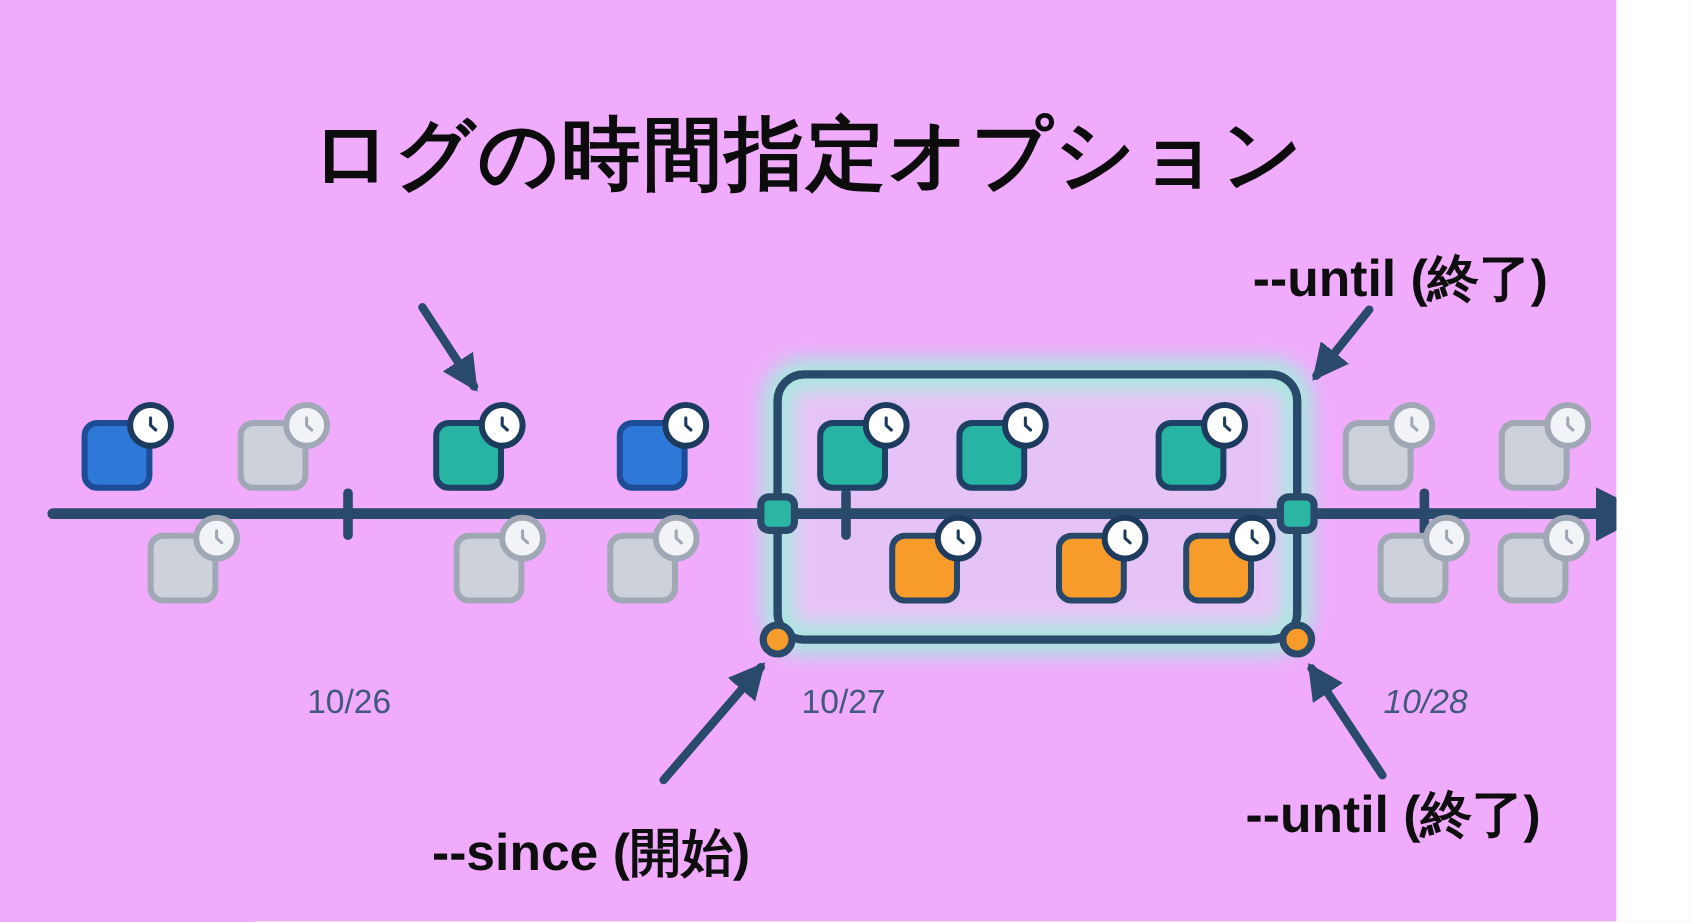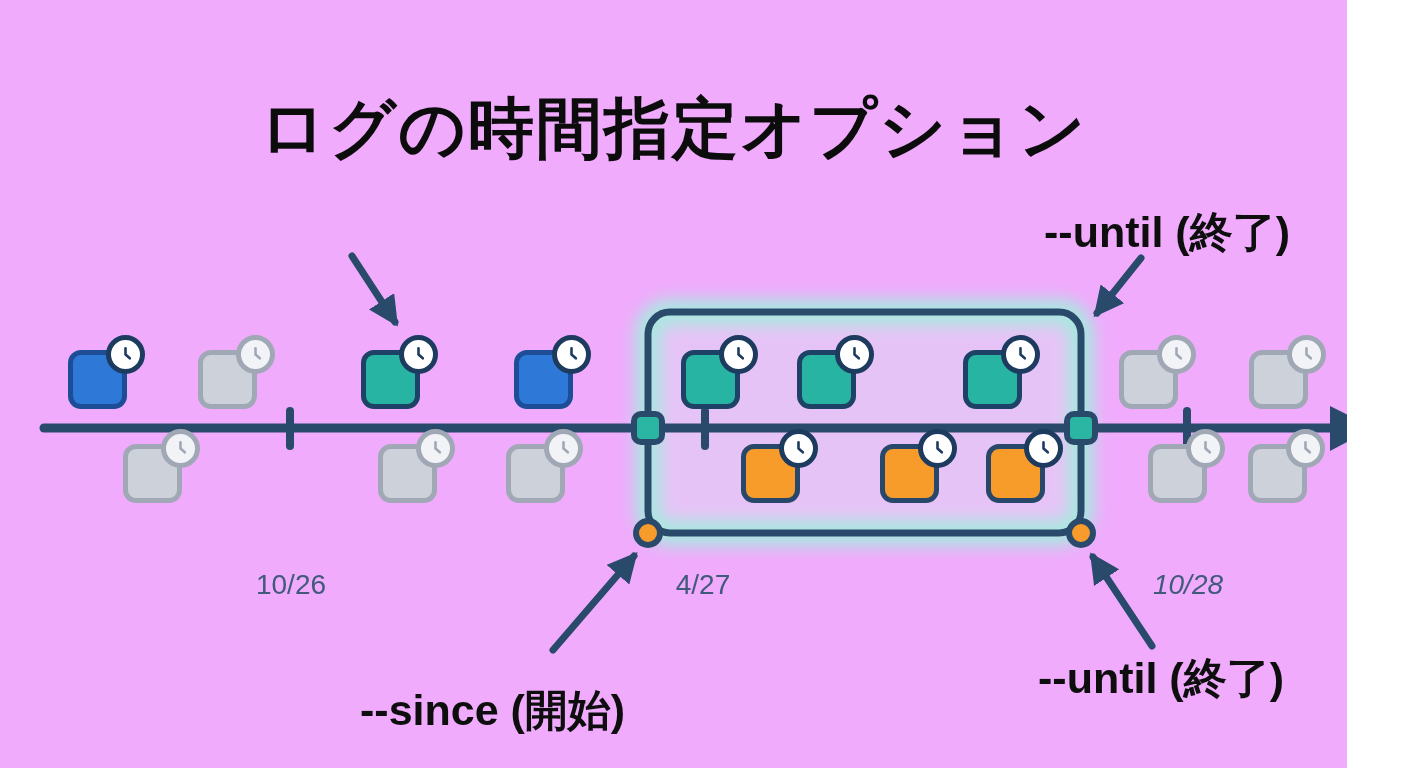--- a/index.html
+++ b/index.html
@@ -77,21 +77,21 @@
   </svg>
 
   <h1 class="title">ログの時間指定オプション</h1>
 
   <div class="ann ann-until-top">--until (終了)</div>
   <div class="ann ann-since">--since (開始)</div>
   <div class="ann ann-until-bot">--until (終了)</div>
 
   <div id="dates-layer">
       <div class="date" style="left: 291px; color: rgb(65, 89, 122);">10/26</div>
-      <div class="date" style="left: 703px; color: rgb(65, 89, 122);">4/27</div>
+      <div class="date" style="left: 703px; color: rgb(65, 89, 122);">10/27</div>
       <div class="date" style="left: 1188px; color: rgb(65, 89, 122); font-style: italic;">10/28</div>
     </div>
   <div id="logs-layer">
       <div class="log" style="left: 68px; top: 335px;">
         <span class="sq" style="background:#2e79d8;border-color:#1c4d96"></span>
         <span class="badge" style="background:#ffffff;border-color:#1d3a5f">
           <svg viewBox="0 0 24 24">
             <path d="M12 5.5 V12 L16.5 16" fill="none" stroke="#1d3a5f" stroke-width="2.7" stroke-linecap="round" stroke-linejoin="round"></path>
           </svg>
         </span>

